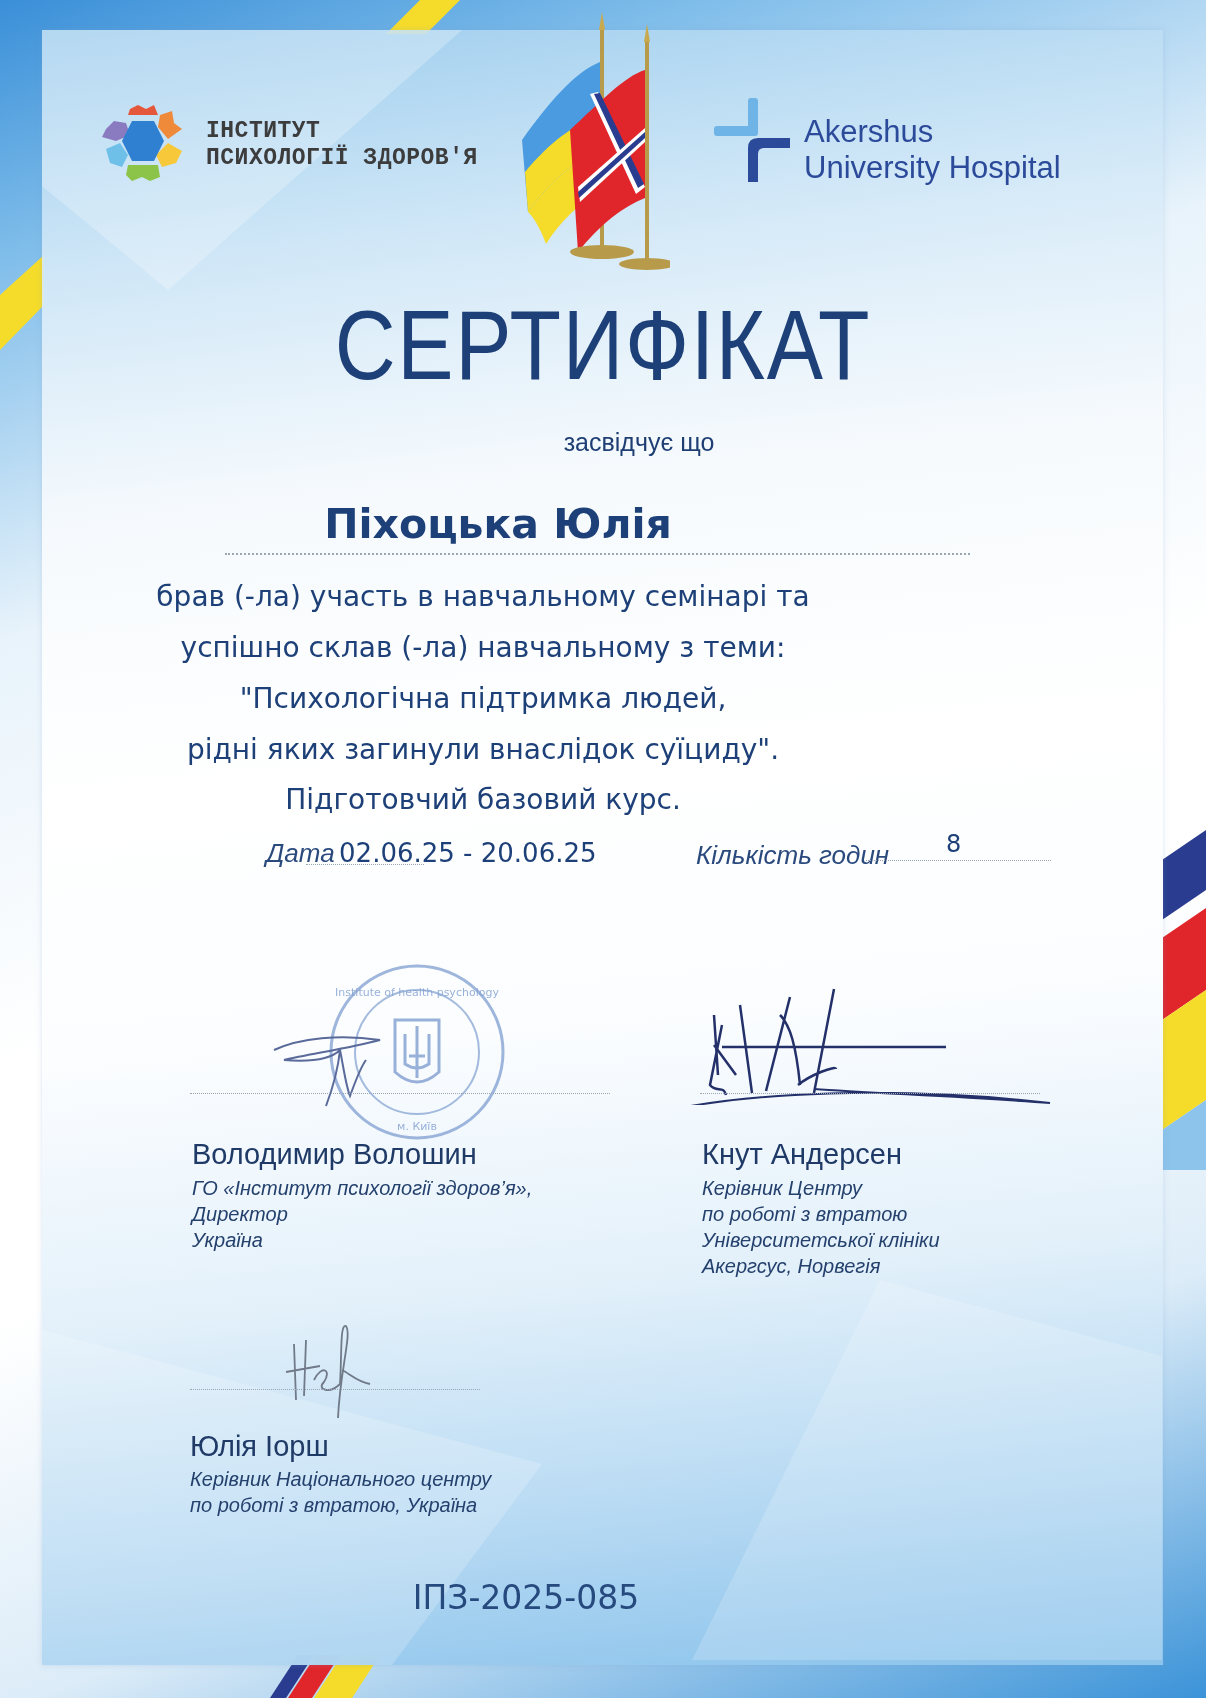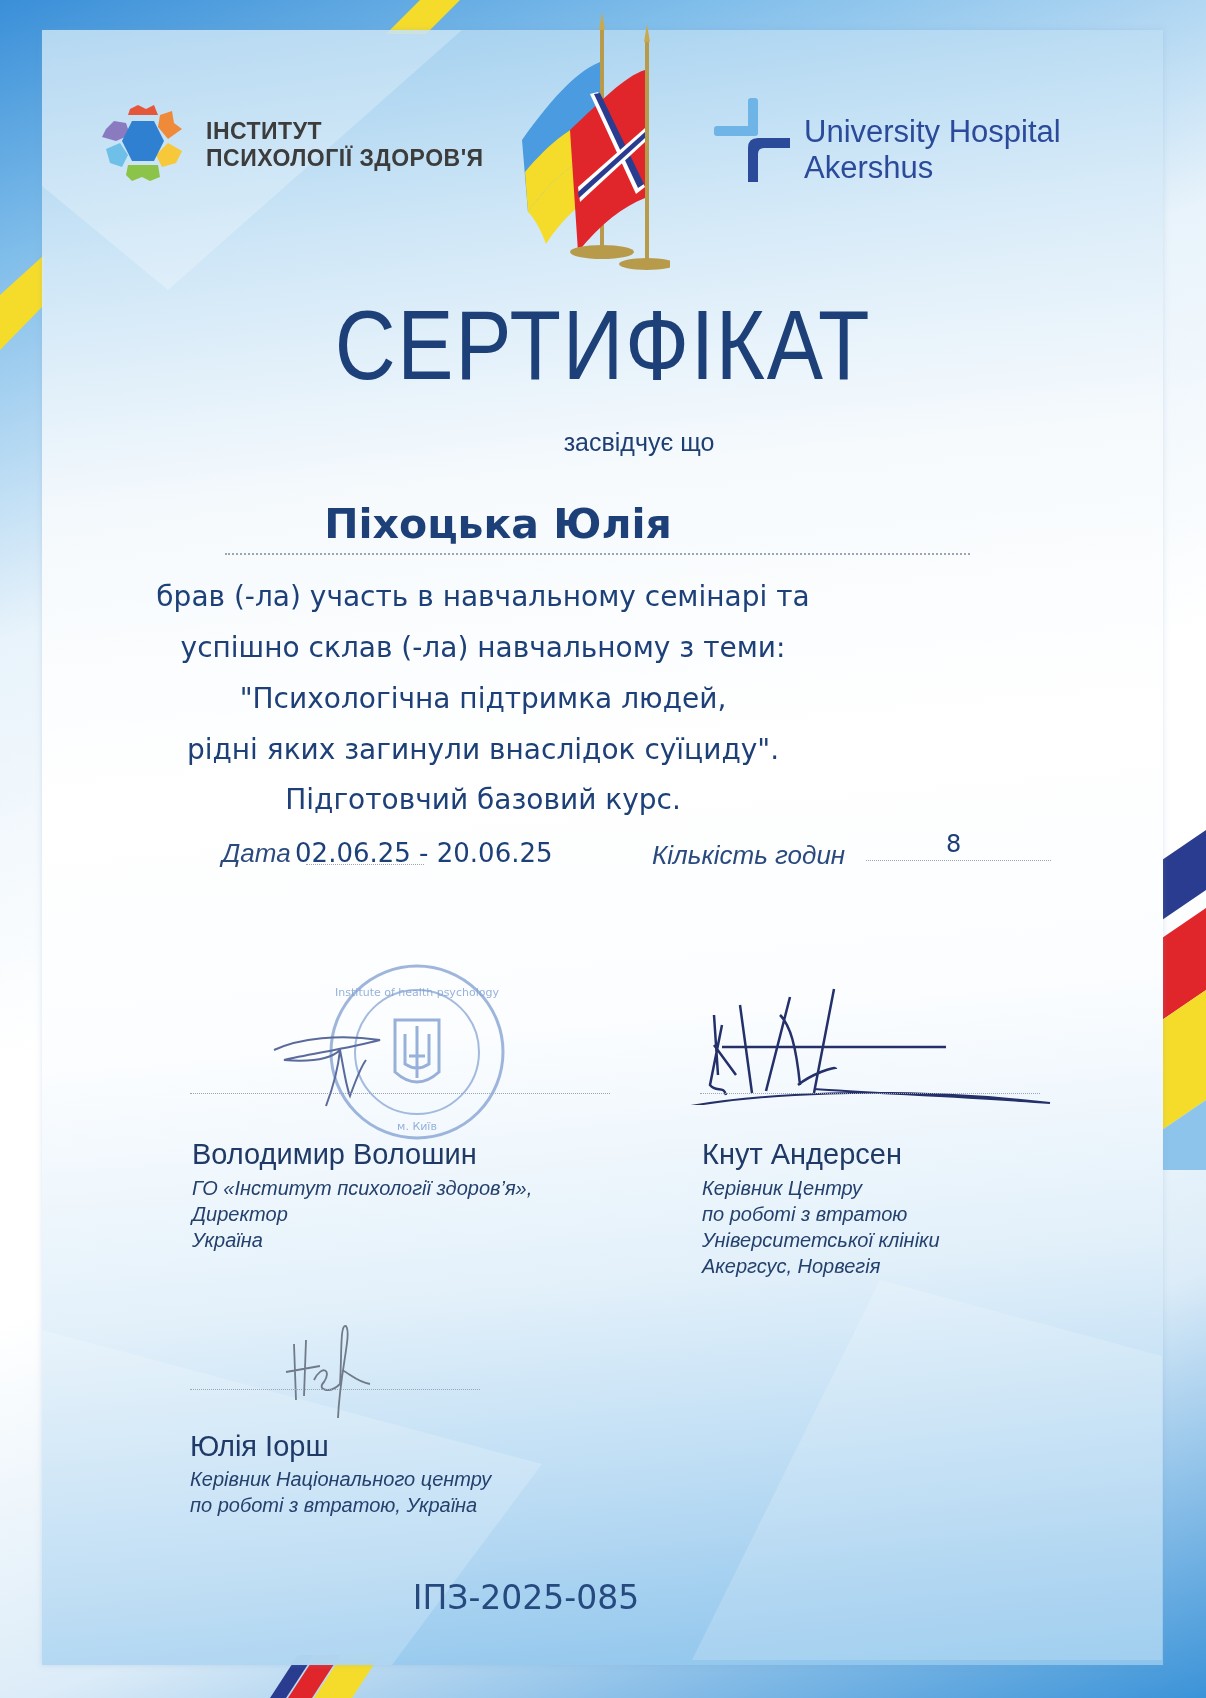--- a/index.html
+++ b/index.html
@@ -8,30 +8,30 @@
   .bg-outer { position:absolute; inset:0;
     background:
       linear-gradient(160deg, #3a8fd8 0%, #7fbdea 12%, #e8f3fb 30%, #ffffff 50%, #ffffff 62%, #dcecf8 80%, #3b93d8 100%); }
   .panel { position:absolute; left:42px; top:30px; width:1121px; height:1635px;
     background:
       linear-gradient(175deg, rgba(170,212,240,0.85) 0%, rgba(214,234,248,0.9) 14%, rgba(246,250,253,0.95) 28%, #ffffff 45%, #fbfdff 60%, rgba(226,240,250,0.95) 75%, rgba(176,214,242,0.95) 90%, rgba(140,196,236,1) 100%);
     box-shadow: 0 0 6px rgba(120,160,200,0.25); }
   .facet { position:absolute; background:rgba(255,255,255,0.25); }
   .stripe { position:absolute; }
   .abs { position:absolute; }
-  .logo-left-text { left:206px; top:118px; font-size:23px; line-height:27px; font-weight:bold; color:#3c3c3c; letter-spacing:0.5px; }
+  .logo-left-text { left:206px; top:118px; font-size:23px; line-height:27px; font-weight:bold; color:#3c3c3c; letter-spacing:0.5px;font-family:Liberation Mono, monospace; }
   .logo-right-text { left:804px; top:114px; font-size:31px; line-height:36px; color:#2b4a9a; }
   .title { left:0; width:1206px; top:290px; text-align:center; font-size:98px; line-height:110px; color:#1d4078;
            font-family:"Liberation Sans", sans-serif; letter-spacing:2px; transform:scaleX(0.86); }
   .subtitle { left:0; width:1206px; top:428px; text-align:center; font-size:25px; color:#1f3f74;padding-left:36px; }
   .name { left:0; width:996px; top:500px; text-align:center; font-size:41px; font-weight:bold; color:#1d4078;
           font-family:"DejaVu Sans", sans-serif; }
   .dots { position:absolute; border-bottom:2px dotted #9aa6b4; height:0; }
   .body-line { left:0; width:966px; text-align:center; font-size:28px; color:#1d4078; font-family:"DejaVu Sans", sans-serif; }
-  .date-label, .hours-label { font-style:italic; font-size:26px; color:#2a4a7e; }
+  .date-label, .hours-label { font-style:italic; font-size:26px; color:#2a4a7e;margin-left:44px; }
   .date-value { font-size:26px; color:#1d4078; font-family:"DejaVu Sans", sans-serif; }
   .sig-name { font-size:29px; color:#1f3a66; }
   .sig-role { font-size:20px; line-height:26px; font-style:italic; color:#24406d; }
   .code { left:0; width:1052px; top:1578px; text-align:center; font-size:33px; color:#274a7e; font-family:"DejaVu Sans", sans-serif; }
 </style>
 </head>
 <body>
 
 <div class="bg-outer"></div>
 
@@ -89,22 +89,22 @@
   <ellipse cx="82" cy="240" rx="32" ry="7" fill="#b89b4a"></ellipse>
   <ellipse cx="127" cy="252" rx="28" ry="6" fill="#b89b4a"></ellipse>
 </svg>
 
 <svg class="abs" style="left:714px;top:98px;" width="76" height="84" viewBox="0 0 76 84">
   <rect x="34" y="0" width="10" height="34" rx="3" fill="#6fb4e6"></rect>
   <rect x="0" y="28" width="44" height="10" rx="3" fill="#6fb4e6"></rect>
   <path d="M34,84 L34,50 Q34,40 44,40 L76,40 L76,50 L50,50 Q44,50 44,56 L44,84 Z" fill="#2b4a9a"></path>
 </svg>
 <div class="abs logo-right-text">
+  <div>Akershus</div>
   <div>University Hospital</div>
-  <div>Akershus</div>
 </div>
 
 <div class="abs title">СЕРТИФІКАТ</div>
 <div class="abs subtitle">засвідчує що</div>
 
 <div class="abs name">Піхоцька Юлія</div>
 <div class="dots" style="left:225px;top:553px;width:745px;"></div>
 
 <div class="abs body-line" style="top:580px;">брав (-ла) участь в навчальному семінарі та</div>
 <div class="abs body-line" style="top:631px;">успішно склав (-ла) навчальному з теми:</div>

